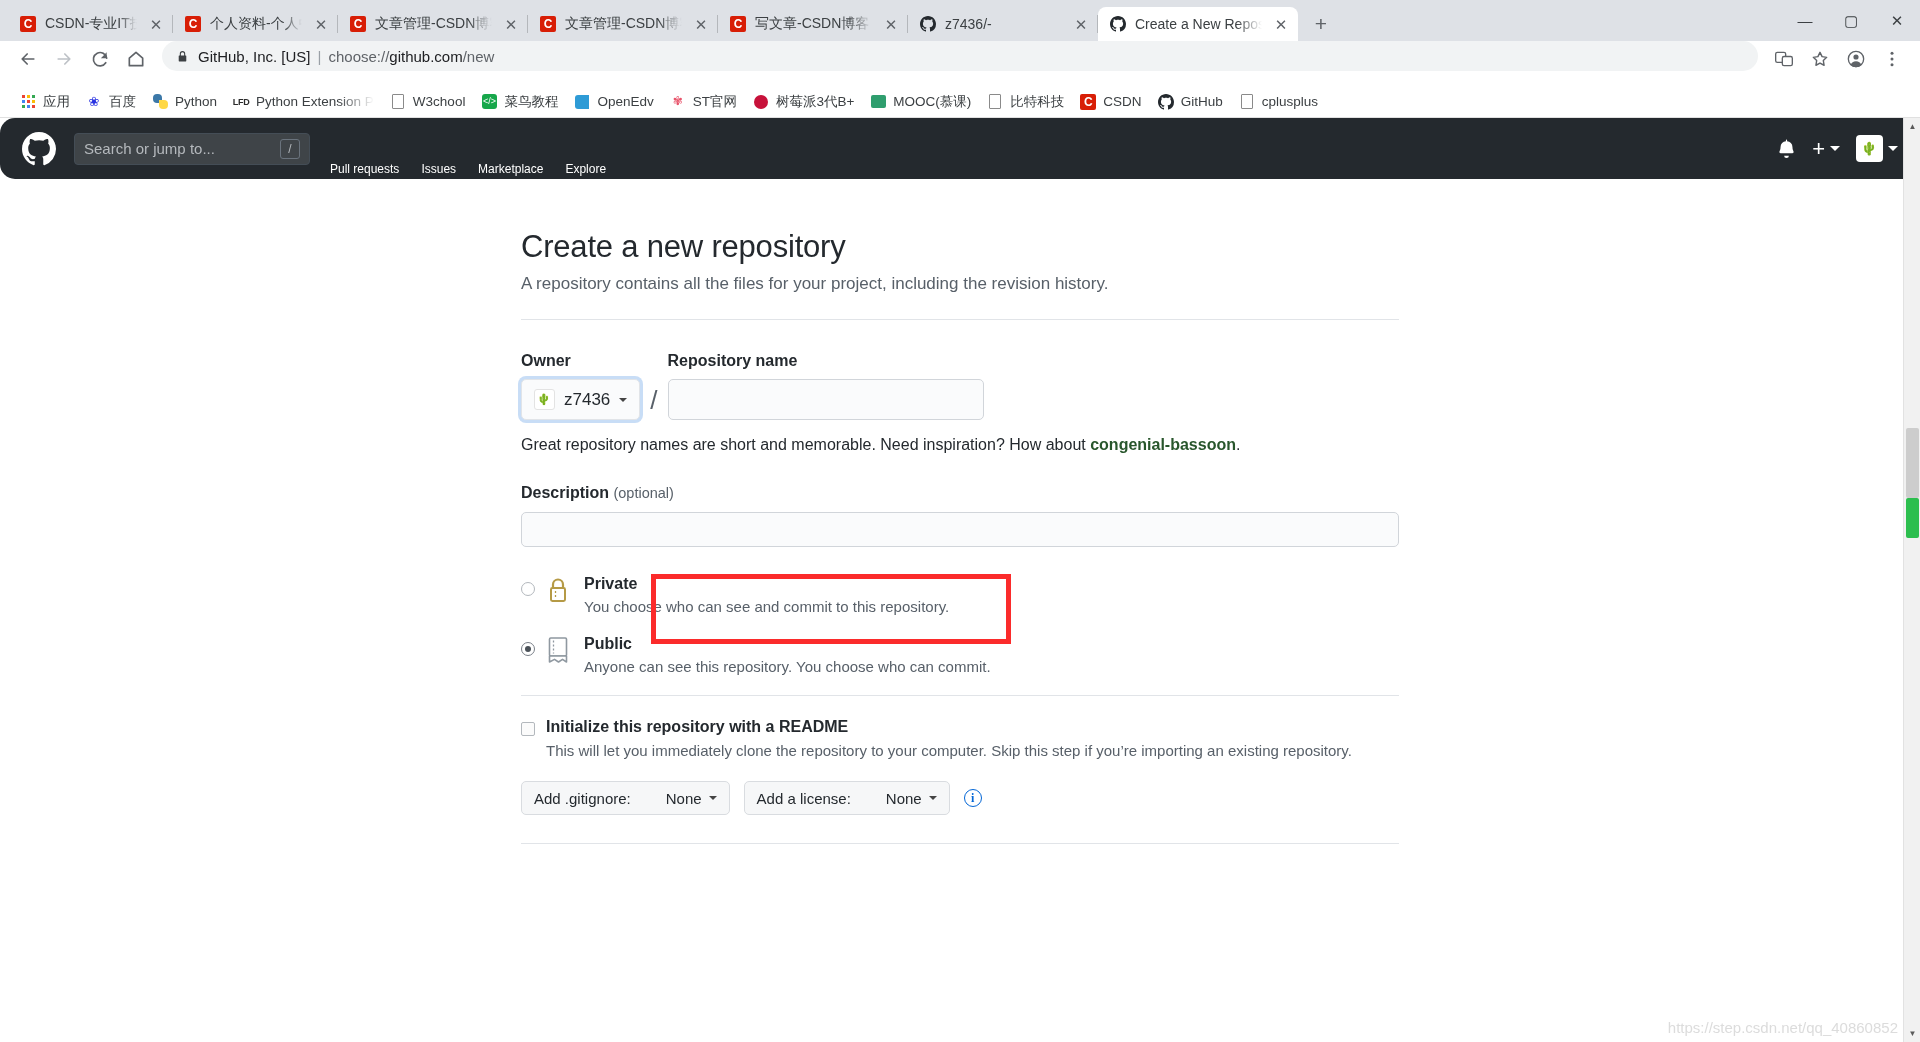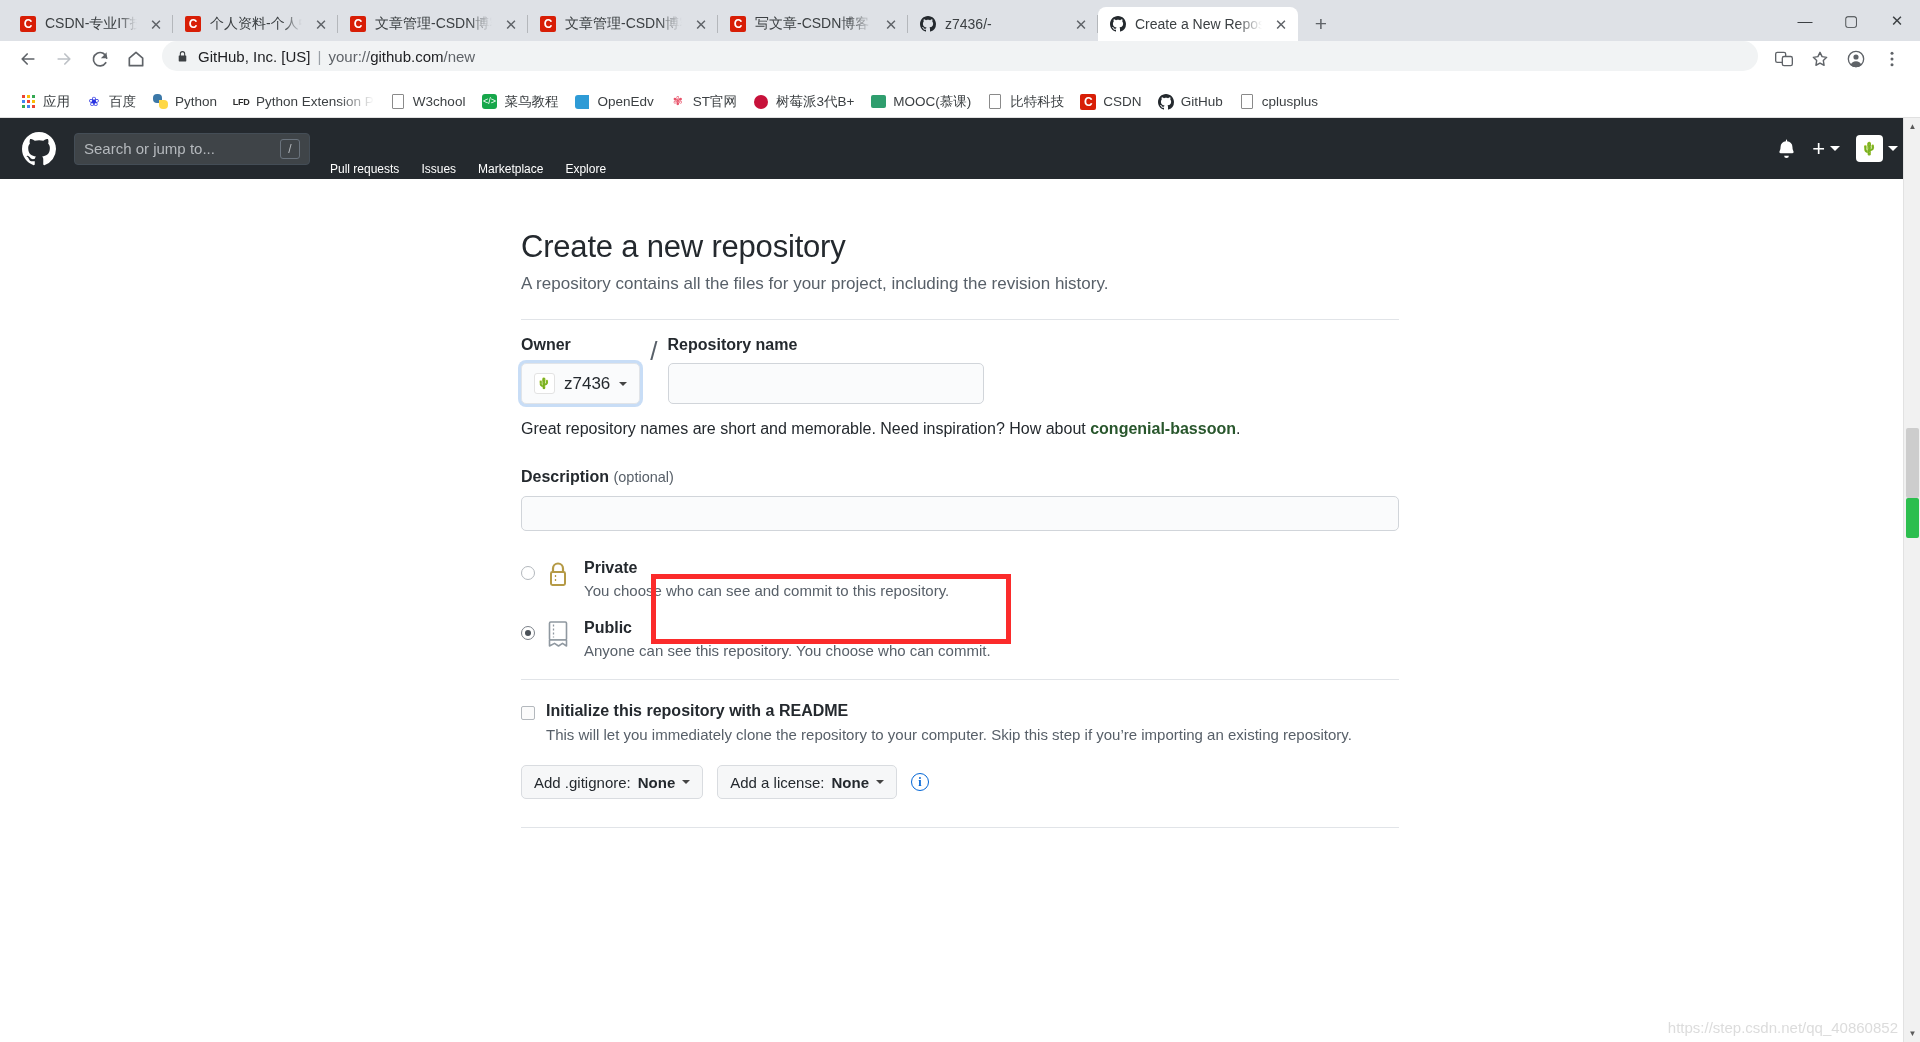--- a/index.html
+++ b/index.html
@@ -194,20 +194,21 @@
     overflow: hidden;
   }
 
   .gh-header {
     height: 61px;
     background: #24292e;
     display: flex;
     align-items: center;
     padding: 0 22px;
     color: #fff;
+    border-radius: 15px;
   }
   .gh-logo { width: 34px; height: 34px; margin-right: 18px; flex: 0 0 34px; }
   .gh-logo svg { width: 34px; height: 34px; display: block; fill: #fff; }
   .gh-search {
     width: 236px; height: 32px;
     background: #3f4448;
     border: 1px solid #444d56;
     border-radius: 4px;
     display: flex; align-items: center;
     padding: 0 9px;
@@ -240,21 +241,21 @@
     height: calc(100% - 61px);
     overflow: hidden;
     position: relative;
   }
   .container { width: 878px; margin: 0 auto; padding-top: 50px; }
 
   h1.title { font-size: 31px; font-weight: 400; color: #24292e; letter-spacing: -0.2px; }
   p.subtitle { font-size: 17px; color: #586069; margin-top: 9px; }
   hr.rule { border: 0; border-top: 1px solid #e1e4e8; margin: 25px 0 0 0; }
 
-  .owner-row { display: flex; margin-top: 16px; position: relative; }
+  .owner-row { display: flex; align-items: flex-end; margin-top: 32px; position: relative; }
   .field-col { display: flex; flex-direction: column; }
   .flabel { font-size: 16px; font-weight: 600; color: #24292e; margin-bottom: 9px; }
   .owner-select {
     height: 41px;
     border: 1px solid #e1e4e8;
     border-radius: 5px;
     background: #fafbfc;
     display: flex; align-items: center;
     padding: 0 12px;
     gap: 9px;
@@ -332,21 +333,21 @@
   .dd-row { display: flex; align-items: center; gap: 14px; margin-top: 22px; padding-left: 0; }
   .dd {
     height: 34px;
     border: 1px solid #d9dce0;
     border-radius: 5px;
     background: #f6f7f8;
     display: flex; align-items: center; gap: 7px;
     padding: 0 12px;
     font-size: 15px; color: #24292e;
   }
-  .dd b { font-weight: 700; }
+  .dd b { font-weight: 400; margin-left: 28px; }
   .info-i {
     width: 18px; height: 18px; border-radius: 50%;
     border: 1.6px solid #0366d6; color: #0366d6;
     font-size: 12px; font-weight: bold;
     display: flex; align-items: center; justify-content: center;
     font-family: "Liberation Serif", serif;
   }
 
   .create-wrap { margin-top: 14px; }
   .btn-create {
@@ -479,21 +480,21 @@
     </div>
 
     <div class="omnibox">
       <span class="lock">
         <svg viewBox="0 0 24 24">
             <path fill="#3c4043" d="M12 2a5 5 0 0 0-5 5v3H6a1 1 0 0 0-1 1v9a1 1 0 0 0 1 1h12a1 1 0 0 0 1-1v-9a1 1 0 0 0-1-1h-1V7a5 5 0 0 0-5-5zm0 2a3 3 0 0 1 3 3v3H9V7a3 3 0 0 1 3-3z"></path>
           </svg>
       </span>
       <span class="secure">GitHub, Inc. [US]</span>
       <span class="sep">|</span>
-      <span class="url-dim">your://</span>
+      <span class="url-dim">choose://</span>
         <span class="url-strong">github.com</span>
         <span class="url-dim">/new</span>
     </div>
 
     <div class="tb-right">
       <div class="navbtn">
         <svg viewBox="0 0 24 24">
             <rect x="2" y="4" width="12" height="12" rx="2" fill="none" stroke="#5f6368" stroke-width="1.6"></rect>
             <rect x="10" y="9" width="12" height="11" rx="2" fill="#fff" stroke="#5f6368" stroke-width="1.6"></rect>
           </svg>

